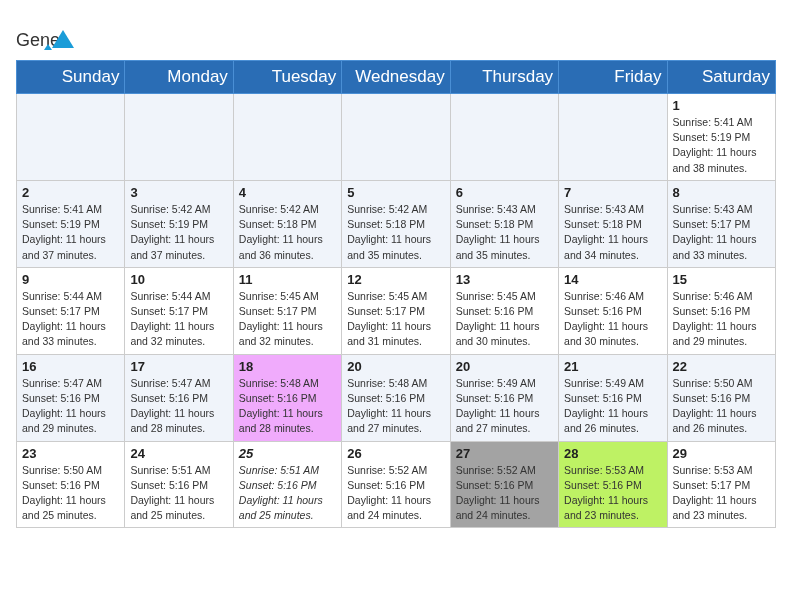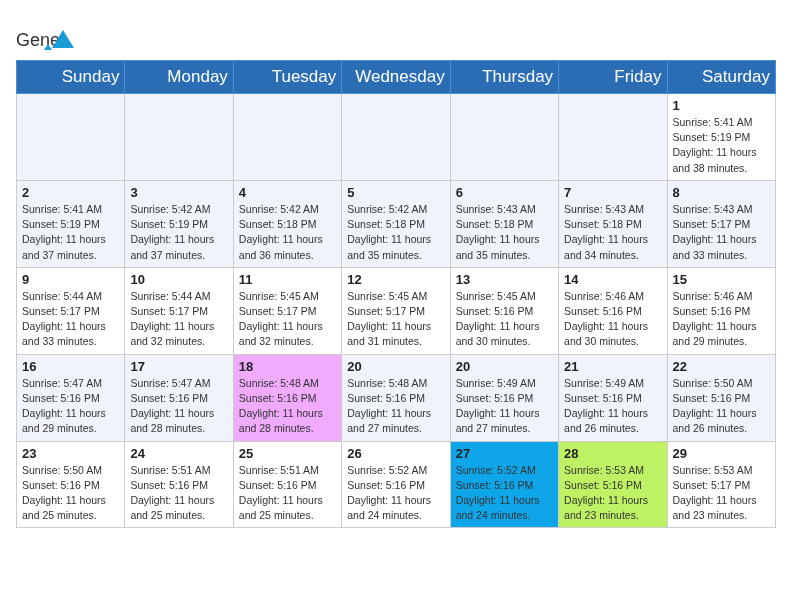--- a/index.html
+++ b/index.html
@@ -224,29 +224,29 @@
       </tr>
       <tr>
         <td style="background-color: rgb(255, 255, 255);">
           <div class="day-number">23</div>
           <div class="day-info">Sunrise: 5:50 AM<br>Sunset: 5:16 PM<br>Daylight: 11 hours and 25 minutes.</div>
         </td>
         <td style="background-color: rgb(255, 255, 255);">
           <div class="day-number">24</div>
           <div class="day-info">Sunrise: 5:51 AM<br>Sunset: 5:16 PM<br>Daylight: 11 hours and 25 minutes.</div>
         </td>
-        <td style="background-color: rgb(255, 255, 255);">
+        <td style="background-color: rgb(255, 255, 255); font-style: italic;">
           <div class="day-number">25</div>
           <div class="day-info">Sunrise: 5:51 AM<br>Sunset: 5:16 PM<br>Daylight: 11 hours and 25 minutes.</div>
         </td>
         <td style="background-color: rgb(255, 255, 255);">
           <div class="day-number">26</div>
           <div class="day-info">Sunrise: 5:52 AM<br>Sunset: 5:16 PM<br>Daylight: 11 hours and 24 minutes.</div>
         </td>
-        <td style="background-color: #0ea5e9;">
+        <td style="background-color: #a3a3a3;">
           <div class="day-number">27</div>
           <div class="day-info">Sunrise: 5:52 AM<br>Sunset: 5:16 PM<br>Daylight: 11 hours and 24 minutes.</div>
         </td>
         <td style="background-color: #bef264;">
           <div class="day-number">28</div>
           <div class="day-info">Sunrise: 5:53 AM<br>Sunset: 5:16 PM<br>Daylight: 11 hours and 23 minutes.</div>
         </td>
         <td style="background-color: rgb(255, 255, 255);">
           <div class="day-number">29</div>
           <div class="day-info">Sunrise: 5:53 AM<br>Sunset: 5:17 PM<br>Daylight: 11 hours and 23 minutes.</div>

